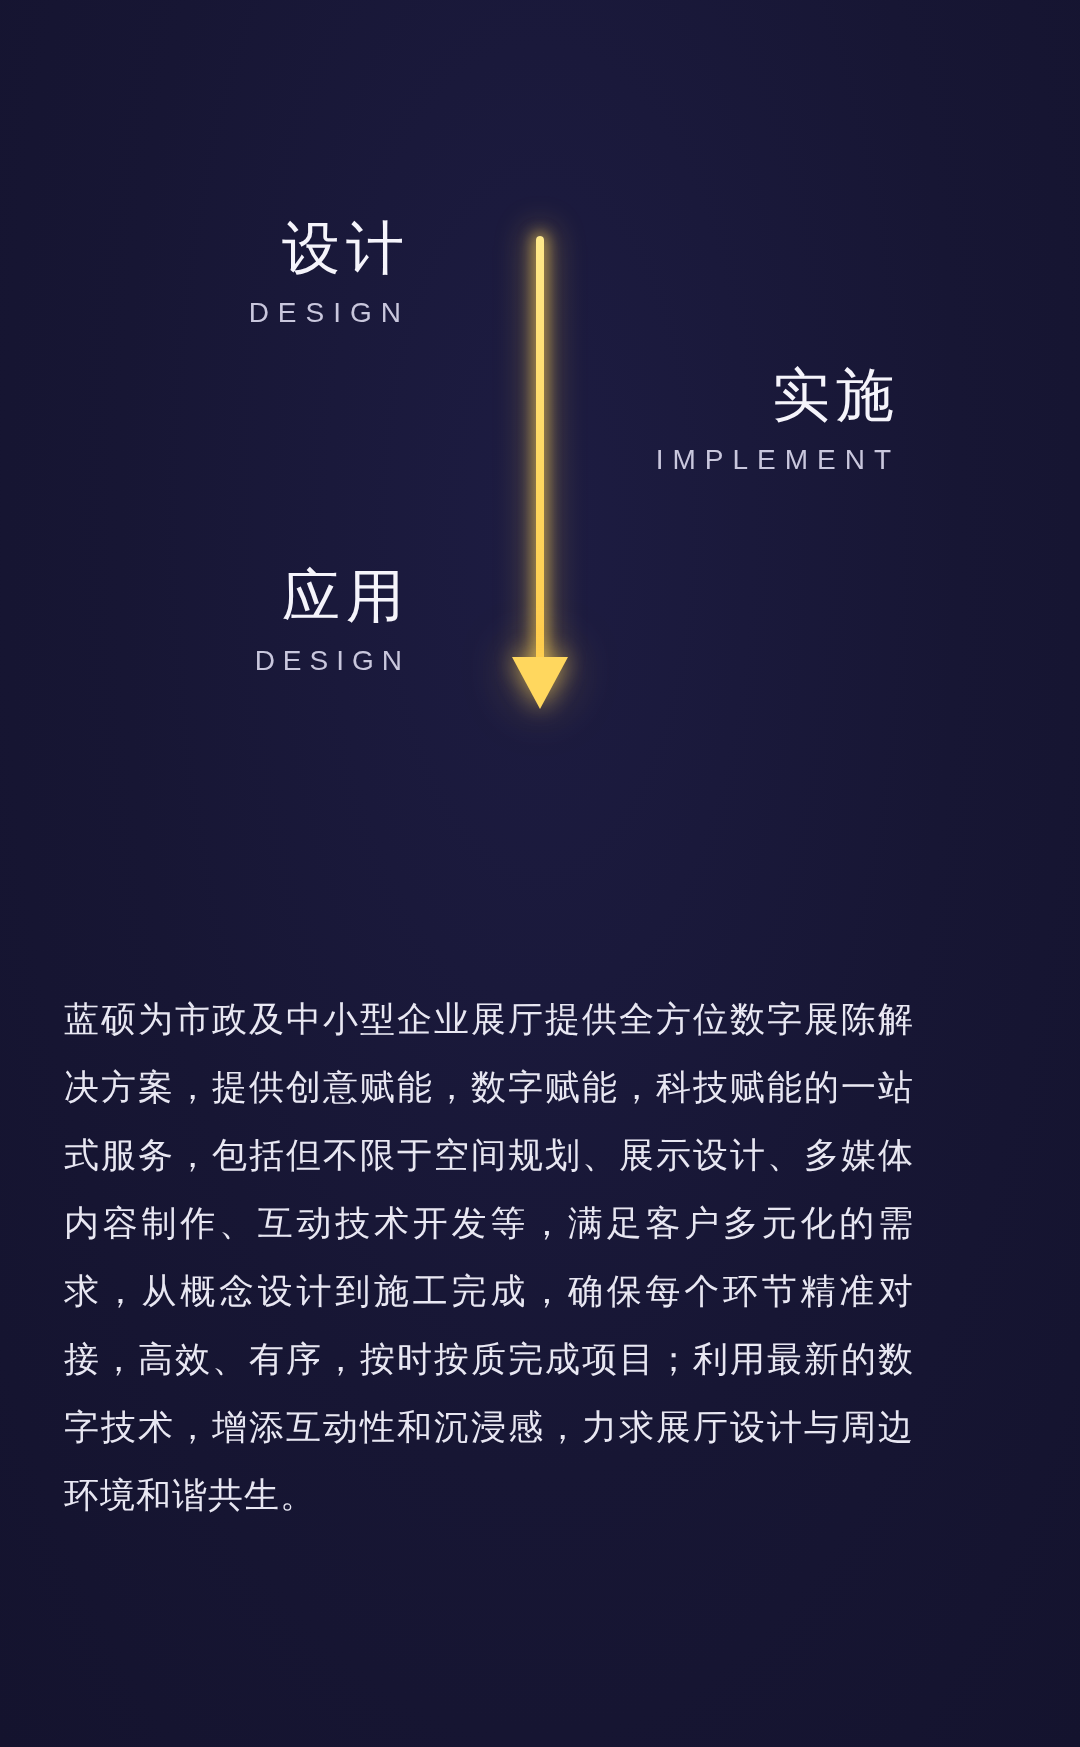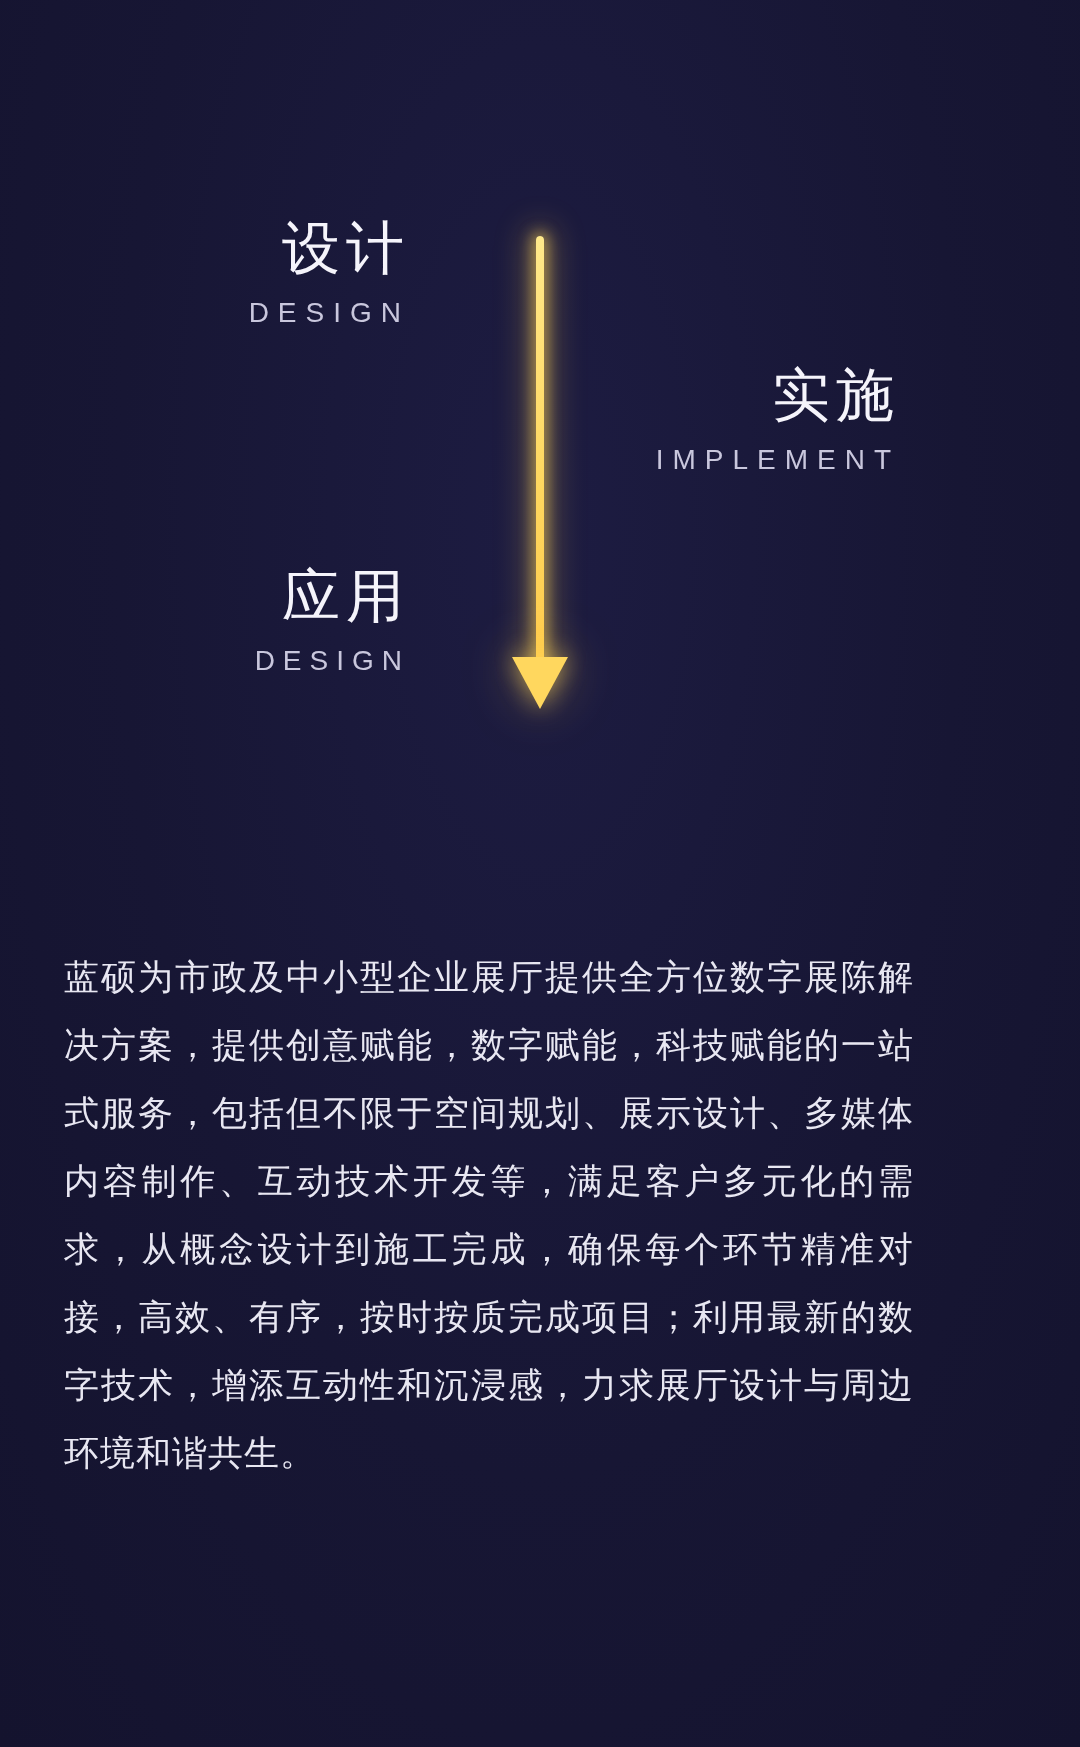--- a/index.html
+++ b/index.html
@@ -99,28 +99,27 @@
     width: 220px;
     text-align: right;
     margin-top: 27px;
   }
   .stage-apply .en { letter-spacing: 8px; }
 
   
   .body-text {
     position: absolute;
     left: 64px;
-    top: 909px;
+    top: 950px;
     width: 850px;
     font-size: 35px;
     line-height: 68px;
     color: #e8e7f2;
     letter-spacing: 1px;
     text-align: justify;
-    font-family: Liberation Serif, serif;
   }
 </style>
 </head>
 <body>
 
 <div class="poster">
 
   <div class="diagram">
 
     <div class="arrow-wrap">

